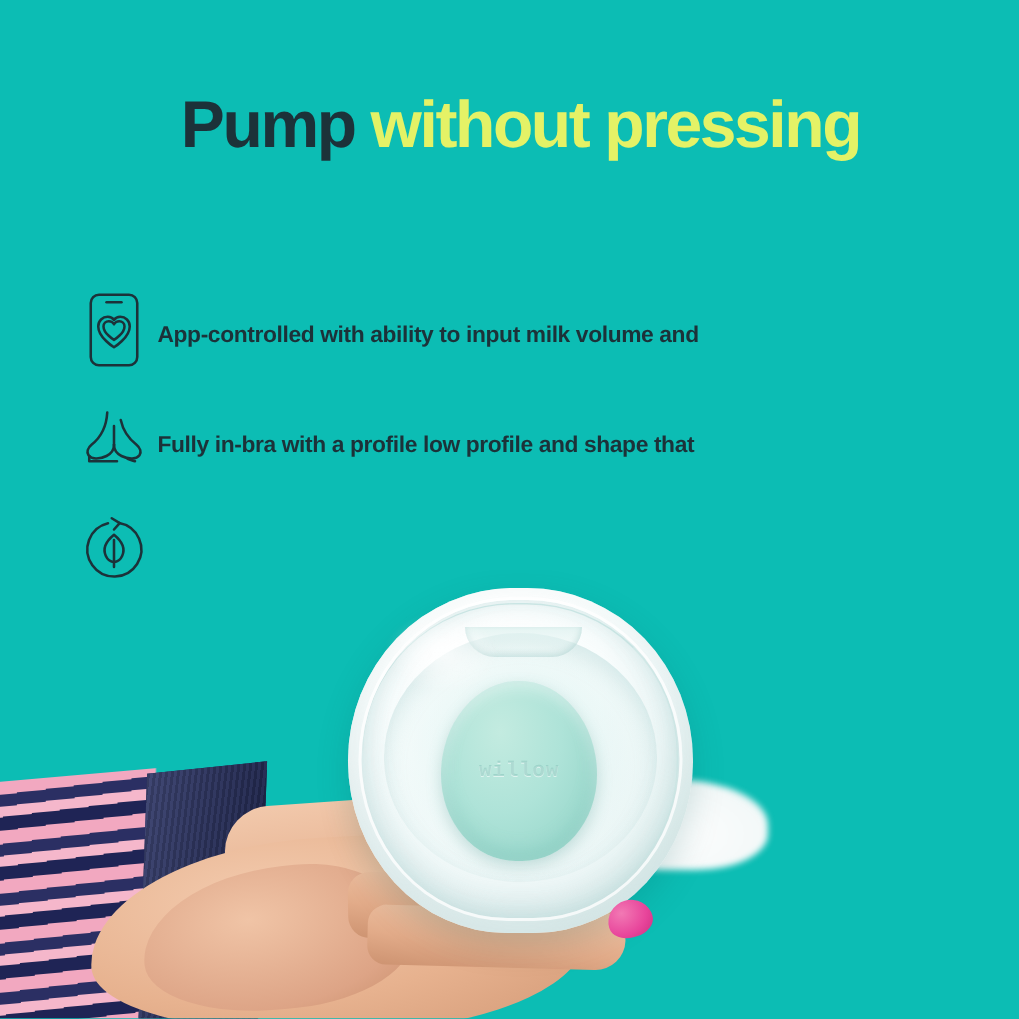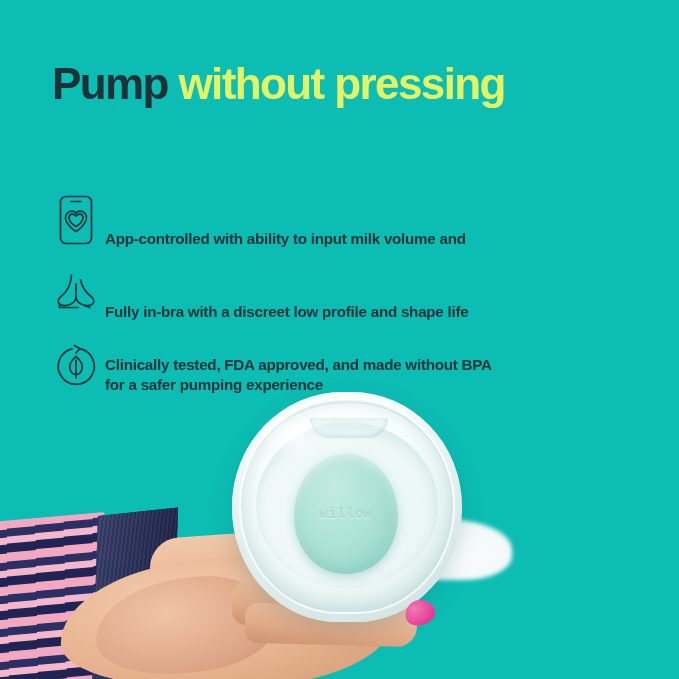--- a/index.html
+++ b/index.html
@@ -29,33 +29,34 @@
   .headline {
     position: absolute;
     left: 52px;
     top: 62px;
     width: 590px;
     font-size: 44px;
     font-weight: 700;
     line-height: 0.98;
     letter-spacing: -1.6px;
     color: #e4f266;
+    text-align: center;
   }
   .headline .hl-dark { color: #1c3239; }
 
   
   .features {
     position: absolute;
     left: 47px;
     top: 192px;
     width: 580px;
   }
   .feature-row {
     display: flex;
-    align-items: flex-end;
+    align-items: center;
     margin-bottom: 17px;
     min-height: 56px;
   }
   .feature-icon {
     flex: 0 0 58px;
     width: 58px;
     height: 56px;
     display: flex;
     align-items: center;
     justify-content: center;
@@ -295,36 +296,32 @@
       <div class="feature-icon">
         <svg width="44" height="44" viewBox="0 0 44 44" fill="none" stroke="#1c3239" stroke-width="1.7" stroke-linejoin="round" stroke-linecap="round">
           <path d="M17.5 4 C17 13 14 20 7 25.5 C4.5 27.5 3.5 30.5 5 32.5 C7 35.2 12 35.5 17 33 C20 31.5 22 29 22 25.5"></path>
           <path d="M22 25.5 C22 29 24 31.5 27 33 C32 35.5 37 35.2 39 32.5 C40.5 30.5 39.5 27.5 37 25.5 C31.5 21.2 28 16 26.5 9"></path>
           <path d="M22 13 C22 18 22 22 22 25.5"></path>
           <path d="M5.5 33 L5.5 36.5 L24 36.5"></path>
           <path d="M31 34.8 C33 35.5 35 36.2 36 36.5"></path>
         </svg>
       </div>
       <div class="feature-text">
-        <span class="line">Fully in-bra with a discreet low profile and shape life</span>
+        <span class="line">Fully in-bra with a profile low profile and shape that</span>
       </div>
     </div>
 
     <div class="feature-row">
       <div class="feature-icon">
         <svg width="44" height="44" viewBox="0 0 44 44" fill="none" stroke="#1c3239" stroke-width="1.7" stroke-linecap="round" stroke-linejoin="round">
           <path d="M25.5 4.6 A18 18 0 1 1 18 4.8"></path>
           <path d="M20.5 1.5 L25.8 4.7 L22 9"></path>
           <path d="M22 12.5 C27.5 17 29.5 22 27.5 26.5 C26.3 29.2 24.2 30.6 22 30.6 C19.8 30.6 17.7 29.2 16.5 26.5 C14.5 22 16.5 17 22 12.5 Z"></path>
           <line x1="22" y1="16" x2="22" y2="34"></line>
         </svg>
-      </div>
-      <div class="feature-text">
-        <span class="line">Clinically tested, FDA approved, and made without BPA</span>
-        <span class="line">for a safer pumping experience</span>
       </div>
     </div>
 
   </div>
 
   <div class="photo">
 
     <div class="sleeve-stripes"></div>
     <div class="sleeve-cuff"></div>
     <div class="forearm"></div>

